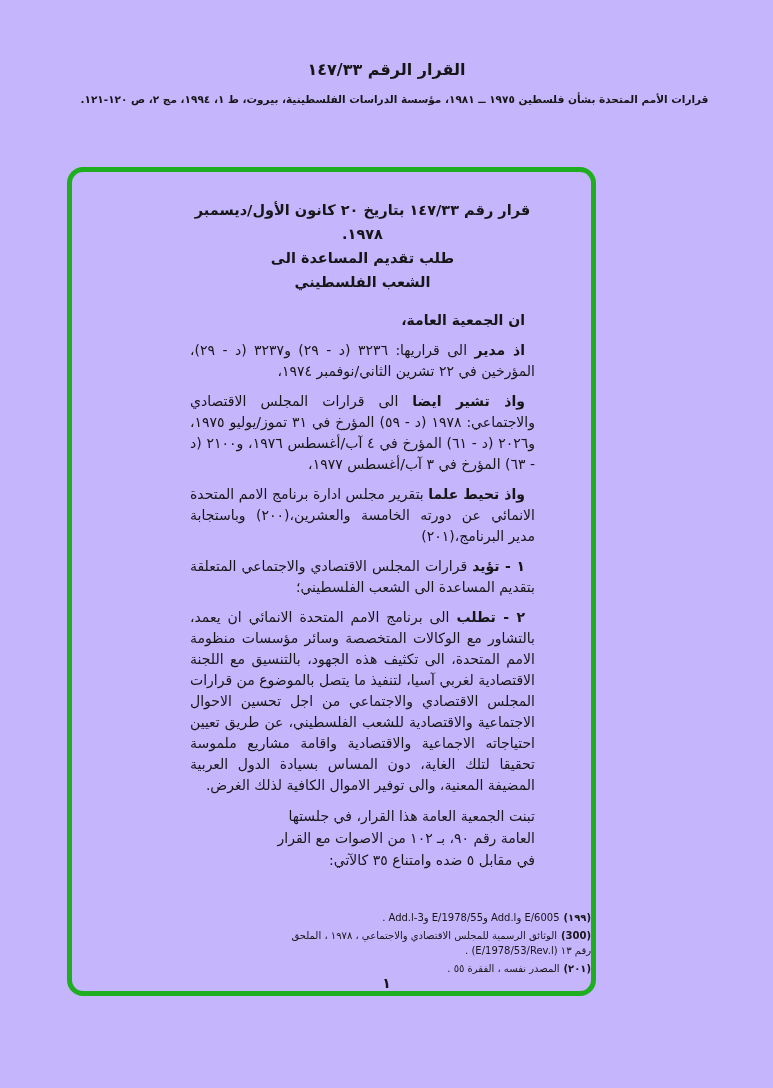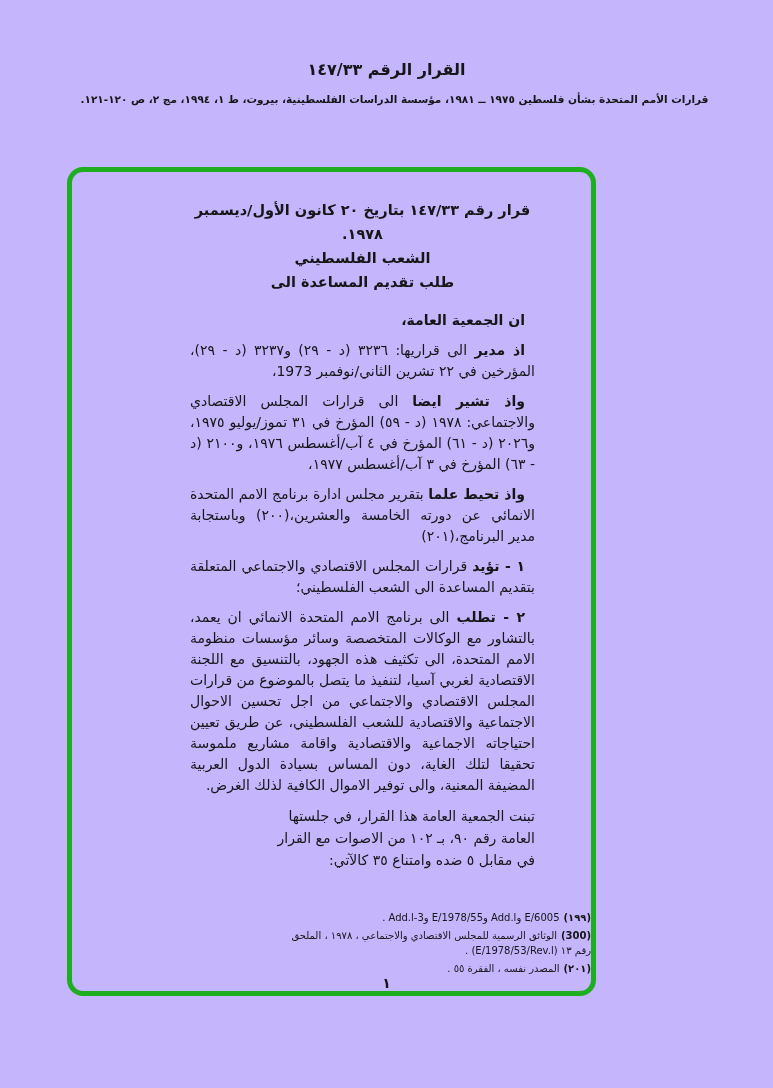--- a/index.html
+++ b/index.html
@@ -90,27 +90,27 @@
 <div class="page">
 
   <div class="doc-title">القرار الرقم ١٤٧/٣٣</div>
 
   <div class="source-line">قرارات الأمم المتحدة بشأن فلسطين ١٩٧٥ ــ ١٩٨١، مؤسسة الدراسات الفلسطينية، بيروت، ط ١، ١٩٩٤، مج ٢، ص ١٢٠-١٢١.</div>
 
   <div class="frame" style="border-color: rgb(31, 174, 31);">
 
     <div class="res-heading">
       <div>قرار رقم ١٤٧/٣٣ بتاريخ ٢٠ كانون الأول/ديسمبر ١٩٧٨.</div>
+      <div>طلب تقديم المساعدة الى</div>
       <div>الشعب الفلسطيني</div>
-      <div>طلب تقديم المساعدة الى</div>
     </div>
 
     <div class="res-body">
       <p class="para"><span class="lead">ان الجمعية العامة،</span><span></span></p>
-      <p class="para"><span class="lead">اذ مدير</span><span> الى قراريها: ٣٢٣٦ (د - ٢٩) و٣٢٣٧ (د - ٢٩)، المؤرخين في ٢٢ تشرين الثاني/نوفمبر 1973،</span></p>
+      <p class="para"><span class="lead">اذ مدير</span><span> الى قراريها: ٣٢٣٦ (د - ٢٩) و٣٢٣٧ (د - ٢٩)، المؤرخين في ٢٢ تشرين الثاني/نوفمبر ١٩٧٤،</span></p>
       <p class="para"><span class="lead">واذ تشير ايضا</span><span> الى قرارات المجلس الاقتصادي والاجتماعي: ١٩٧٨ (د - ٥٩) المؤرخ في ٣١ تموز/يوليو ١٩٧٥، و٢٠٢٦ (د - ٦١) المؤرخ في ٤ آب/أغسطس ١٩٧٦، و٢١٠٠ (د - ٦٣) المؤرخ في ٣ آب/أغسطس ١٩٧٧،</span></p>
       <p class="para"><span class="lead">واذ تحيط علما</span><span> بتقرير مجلس ادارة برنامج الامم المتحدة الانمائي عن دورته الخامسة والعشرين،(٢٠٠) وباستجابة مدير البرنامج،(٢٠١)</span></p>
       <p class="para"><span class="lead">١ - تؤيد</span><span> قرارات المجلس الاقتصادي والاجتماعي المتعلقة بتقديم المساعدة الى الشعب الفلسطيني؛</span></p>
       <p class="para"><span class="lead">٢ - تطلب</span><span> الى برنامج الامم المتحدة الانمائي ان يعمد، بالتشاور مع الوكالات المتخصصة وسائر مؤسسات منظومة الامم المتحدة، الى تكثيف هذه الجهود، بالتنسيق مع اللجنة الاقتصادية لغربي آسيا، لتنفيذ ما يتصل بالموضوع من قرارات المجلس الاقتصادي والاجتماعي من اجل تحسين الاحوال الاجتماعية والاقتصادية للشعب الفلسطيني، عن طريق تعيين احتياجاته الاجماعية والاقتصادية واقامة مشاريع ملموسة تحقيقا لتلك الغاية، دون المساس بسيادة الدول العربية المضيفة المعنية، والى توفير الاموال الكافية لذلك الغرض.</span></p>
     </div>
 
     <div class="adoption">تبنت الجمعية العامة هذا القرار، في جلستها العامة رقم ٩٠، بـ ١٠٢ من الاصوات مع القرار في مقابل ٥ ضده وامتناع ٣٥ كالآتي:</div>
 
     <div class="footnotes">
       <div class="footnote"><span class="fn-marker">(١٩٩)</span><span class="fn-text">E/6005 وAdd.l وE/1978/55 وAdd.l-3 .</span></div>

